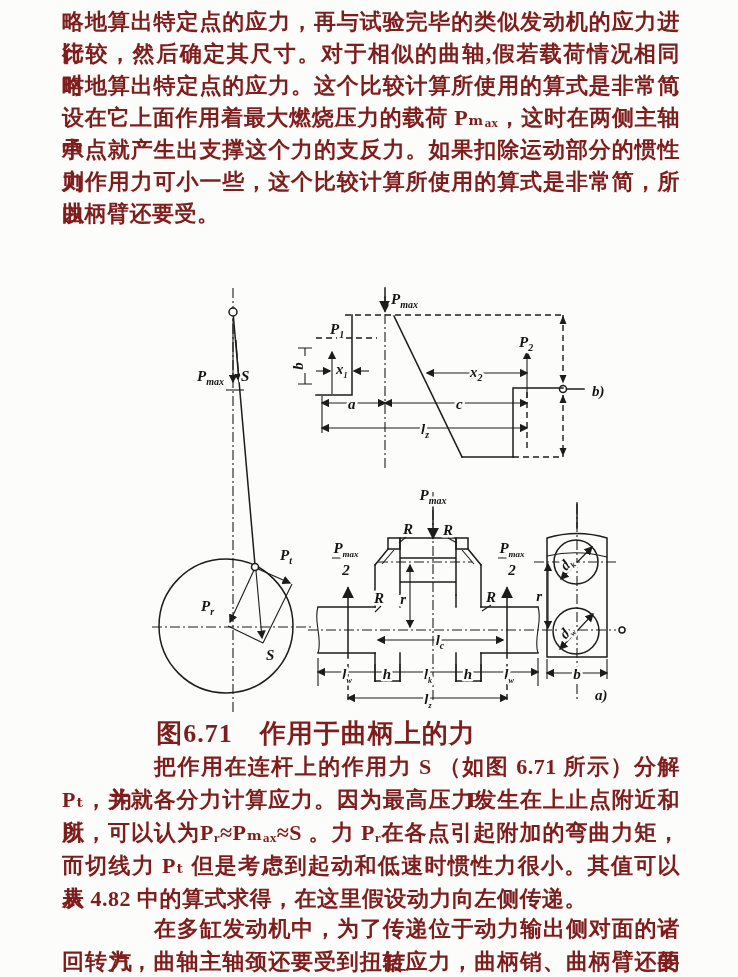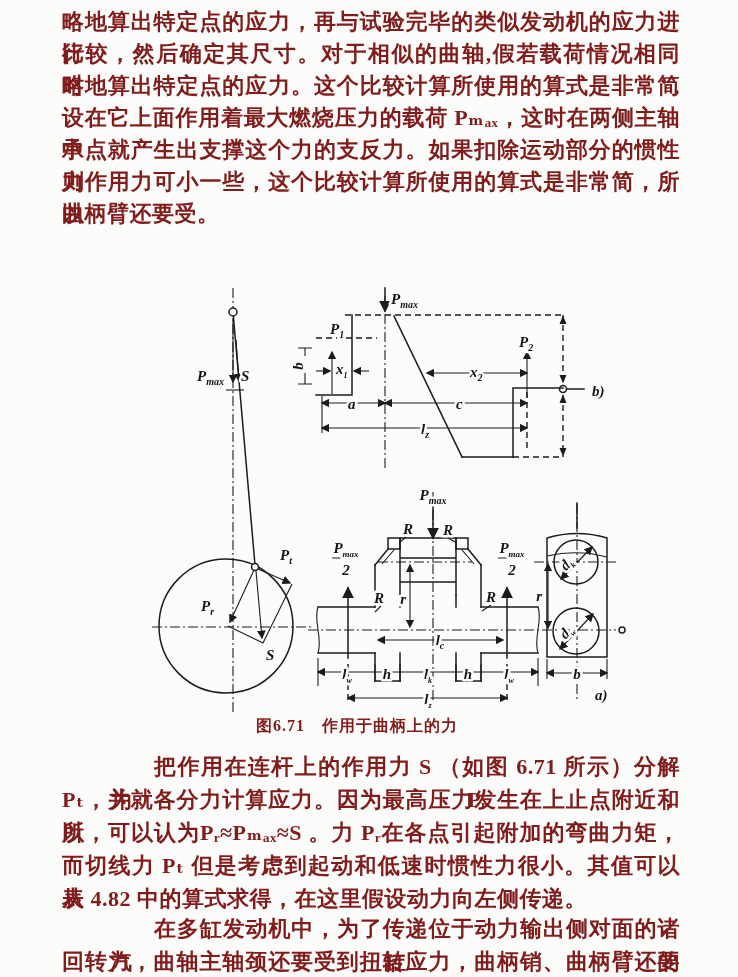--- a/index.html
+++ b/index.html
@@ -14,21 +14,21 @@
     height:32px; line-height:32px; font-size:22px;
     text-align:justify; text-align-last:justify;
     white-space:normal; letter-spacing:0.5px;
     font-weight:600;
   }
   .tline.end{text-align-last:left;}
   .tline.ind{text-indent:2em;margin-left:48px;}
   #p2 .tline, #p3 .tline{height:33px; line-height:33px;}
   #caption{
     position:absolute; top:716px; left:0; width:632px;
-    text-align:center; font-size:16px; font-weight:bold; letter-spacing:1px;margin-left:41px;
+    text-align:center; font-size:26px; font-weight:bold; letter-spacing:1px;
   }
   svg{position:absolute; left:0; top:281px;}
   .s  {stroke:#1c1c1c; stroke-width:1.5; fill:none; stroke-linecap:square;}
   .tk {stroke:#1c1c1c; stroke-width:1.1; fill:none;}
   .dd {stroke:#1c1c1c; stroke-width:1.1; fill:none; stroke-dasharray:10 3 2 3;}
   .dash{stroke:#1c1c1c; stroke-width:1.4; fill:none; stroke-dasharray:6 4;}
   .wfill{fill:#fcfcfa; stroke:#1c1c1c; stroke-width:1.5;}
   .ah{fill:#1c1c1c; stroke:none;}
   .flbl{
     font-family:"Liberation Serif","DejaVu Serif",serif; font-style:italic;

